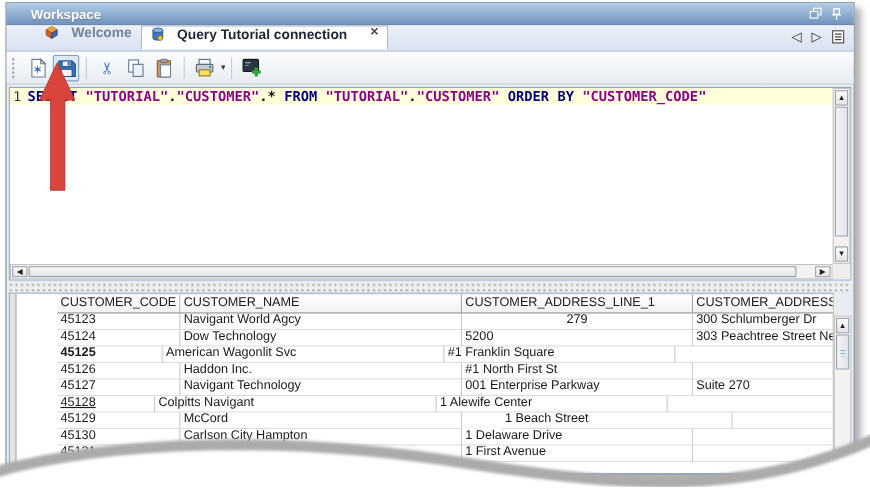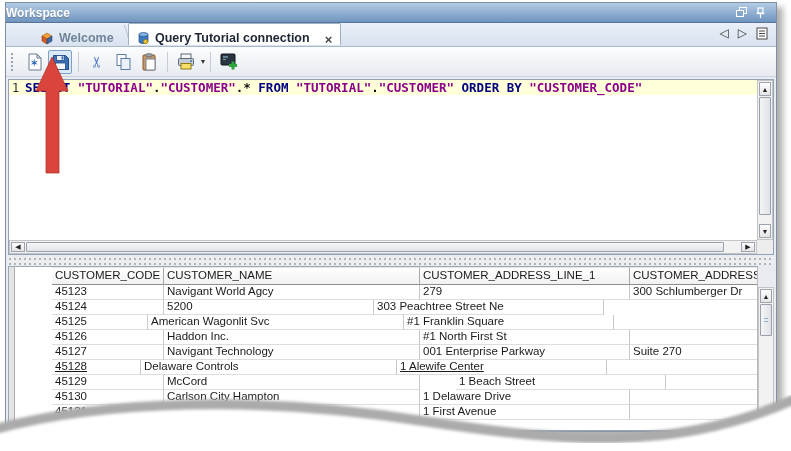--- a/index.html
+++ b/index.html
@@ -8,33 +8,33 @@
 
   
   .window { position:absolute; left:5px; top:2px; width:772px; height:430px;
             background:#E8EBEF; border:1px solid #7F8FA4;
             box-shadow:6px 5px 6px rgba(125,125,125,.6); }
 
   
   .titlebar { position:absolute; left:0; top:0; right:0; height:20px;
               background:linear-gradient(#B3CCE4,#6F94BE);
               border-bottom:1px solid #59749B; display:flex; align-items:center; }
-  .titlebar .title { color:#fff; font-weight:bold; font-size:12px; 
+  .titlebar .title { color:#fff; font-weight:bold; font-size:12px; padding-left:22px;
                      text-shadow:0 1px 1px rgba(0,0,0,.25); }
   .titlebar .tb-icons { margin-left:auto; display:flex; gap:8px; padding-right:10px; }
   .float-ic { position:relative; width:11px; height:10px; }
   .float-ic i { position:absolute; border:1px solid #fff; background:transparent; }
   .float-ic i:first-child { left:3px; top:0; width:8px; height:7px; }
   .float-ic i:last-child  { left:0; top:3px; width:8px; height:7px; background:#87A6C8; }
 
   
   .tabbar { position:absolute; left:0; top:20px; right:0; height:24px;
             background:linear-gradient(#EAF0F8,#D8E2EF); border-bottom:1px solid #A9B9CC; }
-  .tab { position:absolute; top:0; height:22px; display:flex; align-items:flex-end;
-         font-size:12.5px; gap:5px; padding:0 8px; cursor:default; }
+  .tab { position:absolute; top:0; height:22px; display:flex; align-items:flex-start;
+         font-size:12.5px; gap:11px; padding:0 8px; cursor:default; }
   .tab.welcome { left:26px; color:#72849A; font-weight:bold; }
   .tab.welcome::after { content:""; position:absolute; right:-6px; top:2px; height:20px;
          border-right:1px solid #B7C4D4; transform:skewX(18deg); }
   .tab.active { left:122px; background:#FFFFFF; border:1px solid #9FB0C4; border-bottom:none;
          border-radius:2px 2px 0 0; color:#1d2633; font-weight:bold; }
   .tab-close { margin-left:10px; color:#444; font-weight:bold; font-size:13px; line-height:10px; cursor:pointer; }
   .tab-nav { position:absolute; right:8px; top:3px; display:flex; gap:9px; align-items:center;
              color:#333; font-size:12px; }
 
   
@@ -244,50 +244,51 @@
       <div class="g-head" id="grid-head">
           <div class="g-th" style="width: 112px;">CUSTOMER_CODE</div>
           <div class="g-th" style="width: 256px;">CUSTOMER_NAME</div>
           <div class="g-th" style="width: 210px;">CUSTOMER_ADDRESS_LINE_1</div>
           <div class="g-th" style="width: 230px;">CUSTOMER_ADDRESS_LINE_</div>
         </div>
       <div id="grid-body">
           <div class="g-tr">
             <div class="g-td" style="width: 112px;">45123</div>
             <div class="g-td" style="width: 256px;">Navigant World Agcy</div>
-            <div class="g-td" style="width: 210px;">279</div>
+            <div class="g-td" style="width: 210px; text-align: center;">279</div>
             <div class="g-td" style="width: 230px;">300 Schlumberger Dr</div>
           </div>
           <div class="g-tr">
             <div class="g-td" style="width: 112px;">45124</div>
+            <div class="g-td" style="width: 256px;">Dow Technology</div>
             <div class="g-td" style="width: 210px;">5200</div>
             <div class="g-td" style="width: 230px;">303 Peachtree Street Ne</div>
           </div>
           <div class="g-tr">
-            <div class="g-td" style="width: 96px;">45125</div>
+            <div class="g-td" style="width: 96px; font-weight: bold;">45125</div>
             <div class="g-td" style="width: 256px;">American Wagonlit Svc</div>
             <div class="g-td" style="width: 210px;">#1 Franklin Square</div>
             <div class="g-td" style="width: 230px;"></div>
           </div>
           <div class="g-tr">
             <div class="g-td" style="width: 112px;">45126</div>
             <div class="g-td" style="width: 256px;">Haddon Inc.</div>
             <div class="g-td" style="width: 210px;">#1 North First St</div>
             <div class="g-td" style="width: 230px;"></div>
           </div>
           <div class="g-tr">
             <div class="g-td" style="width: 112px;">45127</div>
             <div class="g-td" style="width: 256px;">Navigant Technology</div>
             <div class="g-td" style="width: 210px;">001 Enterprise Parkway</div>
             <div class="g-td" style="width: 230px;">Suite 270</div>
           </div>
           <div class="g-tr">
             <div class="g-td" style="width: 89px; text-decoration: underline;">45128</div>
-            <div class="g-td" style="width: 256px;">Delaware Controls</div>
-            <div class="g-td" style="width: 210px; text-decoration: underline;">1 Alewife Center</div>
+            <div class="g-td" style="width: 256px;">Colpitts Navigant</div>
+            <div class="g-td" style="width: 210px;">1 Alewife Center</div>
             <div class="g-td" style="width: 230px;"></div>
           </div>
           <div class="g-tr">
             <div class="g-td" style="width: 112px;">45129</div>
             <div class="g-td" style="width: 256px;">McCord</div>
             <div class="g-td" style="width: 210px; margin-left: 36px;">1 Beach Street</div>
             <div class="g-td" style="width: 230px;"></div>
           </div>
           <div class="g-tr">
             <div class="g-td" style="width: 112px;">45130</div>

